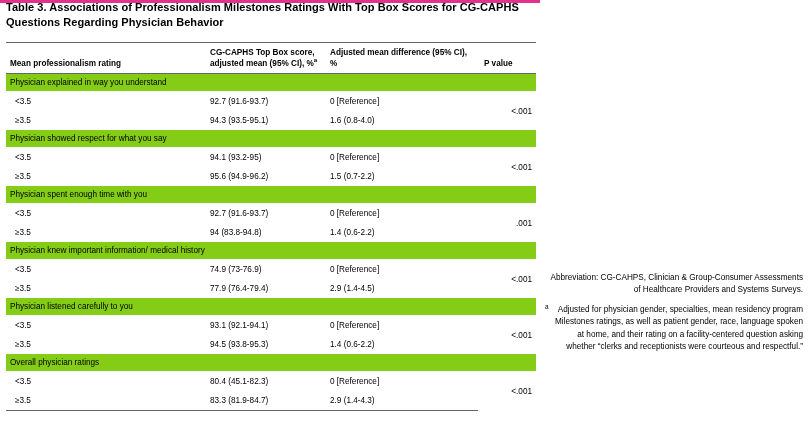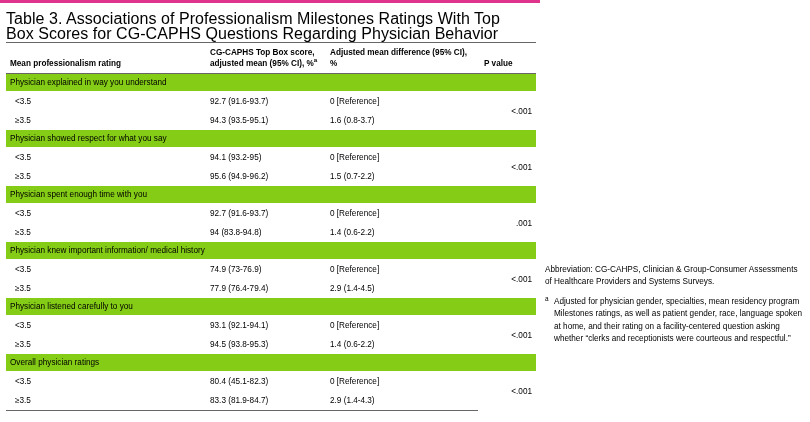--- a/index.html
+++ b/index.html
@@ -23,24 +23,24 @@
   .topbar {
     position: absolute;
     left: 0; top: 0;
     width: 540px;
     height: 3px;
     background: #e0338c;
   }
   .title {
     position: absolute;
     left: 6px;
-    top: 12px;
+    top: 0;
     width: 525px;
-    font-size: 16px;
-    font-weight: normal;
+    font-size: 11px;
+    font-weight: bold;
     line-height: 14.5px;
     letter-spacing: 0.05px;
   }
   .tablewrap {
     position: absolute;
     left: 6px;
     top: 42px;
     width: 530px;
   }
   table.tbl {
@@ -84,24 +84,25 @@
   }
   tr.datarow td.pv {
     padding-left: 6px;
   }
   tr.lastrow td {
     border-bottom: 1.2px solid #666666;
   }
   .notes {
     position: absolute;
     left: 545px;
-    top: 264px;
+    top: 272px;
     width: 258px;
     font-size: 8.2px;
     line-height: 12.4px;
+    text-align: right;
   }
   .notes .abbrev {
     margin-bottom: 7px;
   }
   .notes .fn {
     position: relative;
     padding-left: 9px;
   }
   .notes .fn .marker {
     position: absolute;
@@ -150,21 +151,21 @@
         </tr>
         <tr class="datarow">
           <td class="ind">&lt;3.5</td>
           <td>92.7 (91.6-93.7)</td>
           <td>0 [Reference]</td>
           <td class="pv pvcell" rowspan="2">&lt;.001</td>
         </tr>
         <tr class="datarow">
           <td class="ind">≥3.5</td>
           <td>94.3 (93.5-95.1)</td>
-          <td>1.6 (0.8-3.7)</td>
+          <td>1.6 (0.8-4.0)</td>
         </tr>
 
         <tr class="grouprow">
           <td colspan="4">Physician showed respect for what you say</td>
         </tr>
         <tr class="datarow">
           <td class="ind">&lt;3.5</td>
           <td>94.1 (93.2-95)</td>
           <td>0 [Reference]</td>
           <td class="pv pvcell" rowspan="2">&lt;.001</td>

